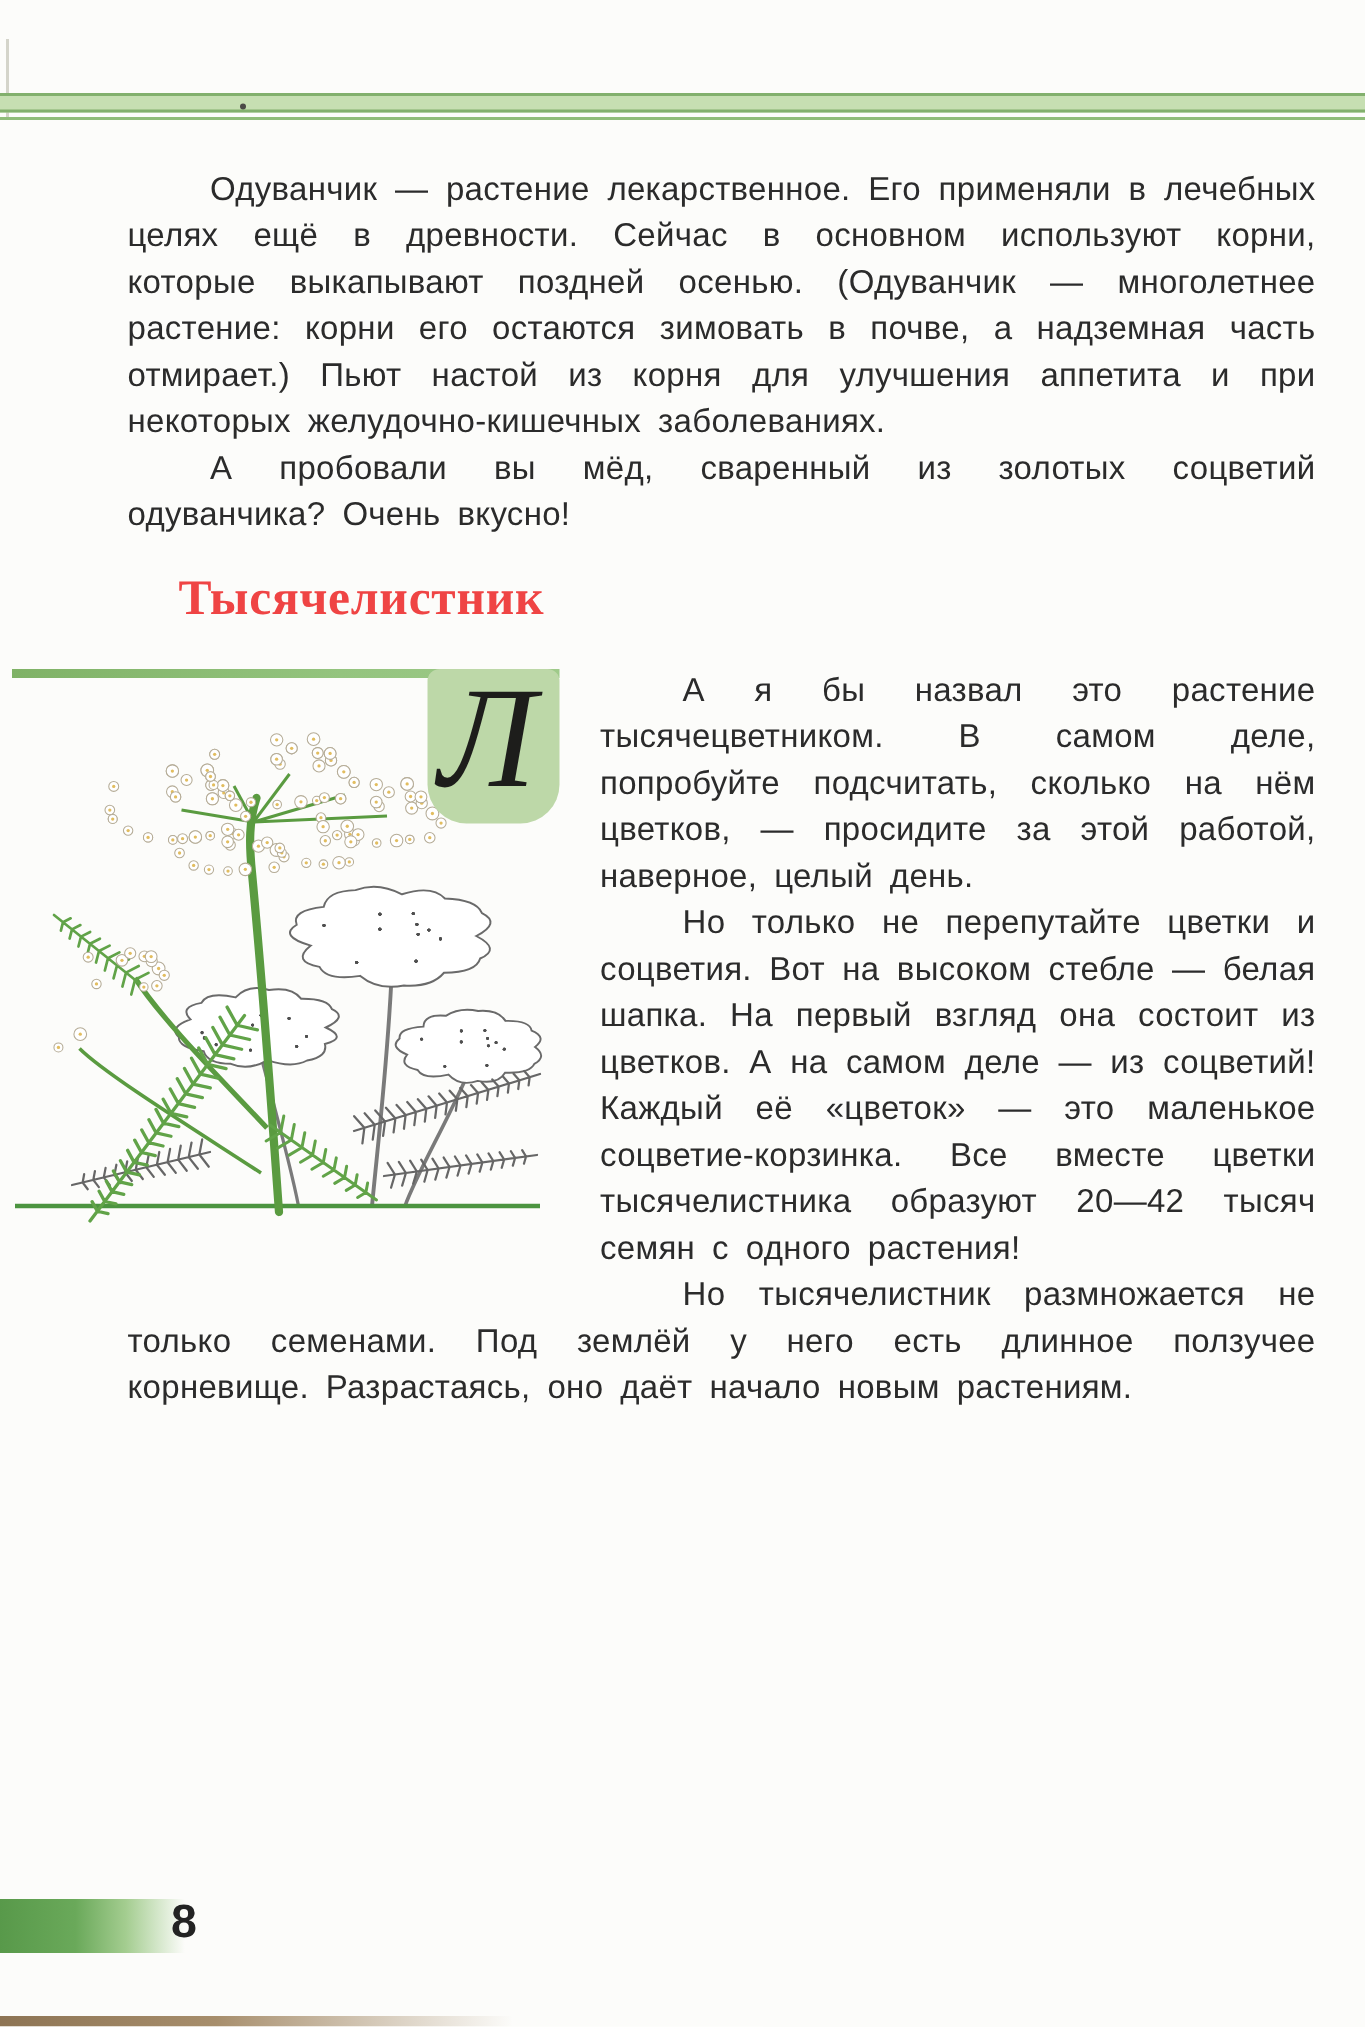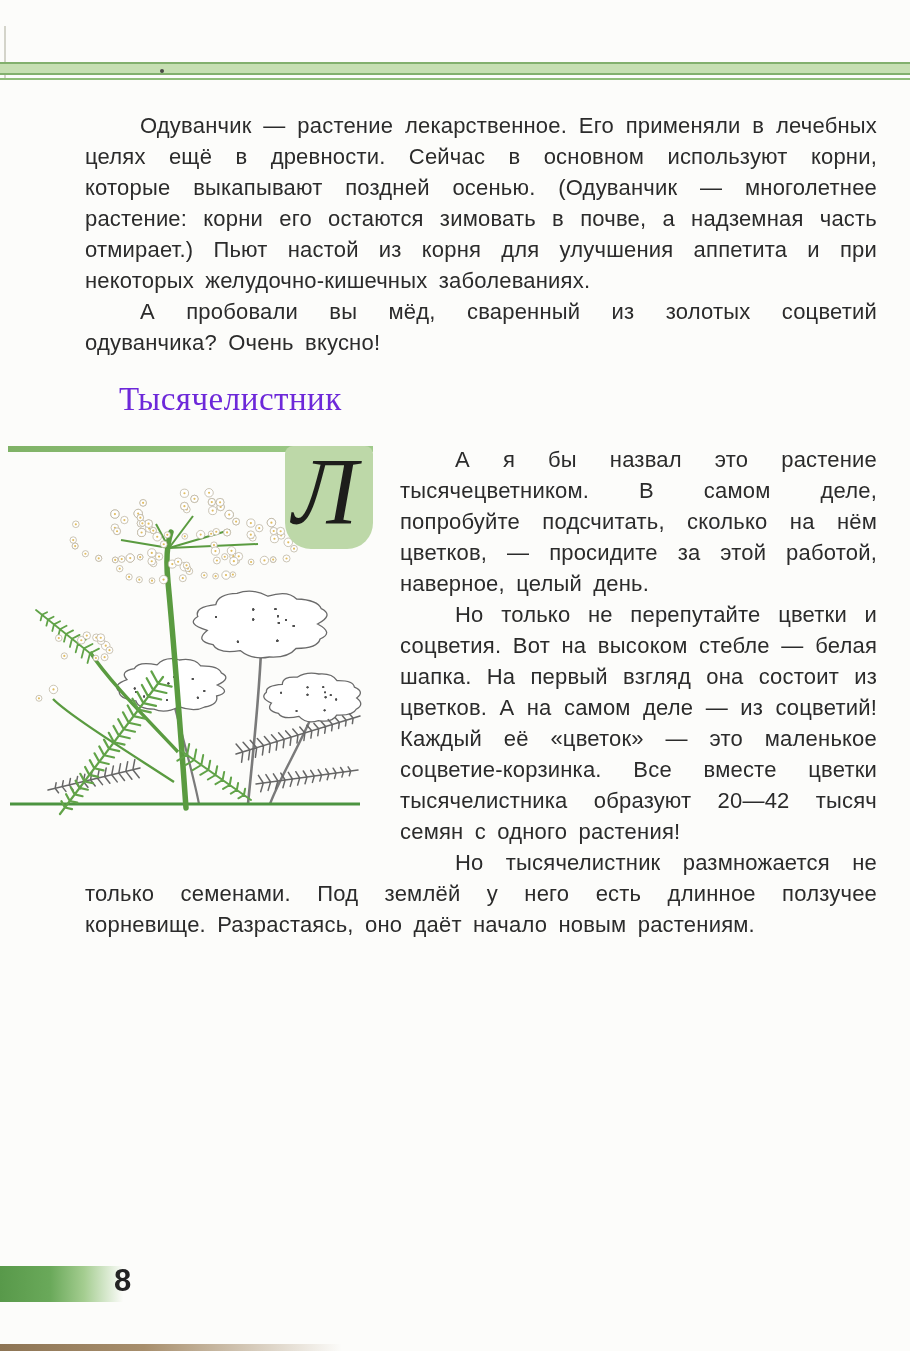--- a/index.html
+++ b/index.html
@@ -28,22 +28,22 @@
   .content {
     position:absolute; top:90px; left:85px; width:792px;
     font-size:22px; line-height:31px; color:#2b2b2b;
     text-align:justify; word-spacing:5px; letter-spacing:0.2px;margin-top:20px;
   }
   .content p { margin:0; text-indent:55px; }
   .content p.no-indent { text-indent:0; }
 
   h2.section-heading {
     font-family:"Liberation Serif", serif;
-    font-weight:normal; font-size:33px; line-height:34px;
-    color:#6d28d9; letter-spacing:0.5px;
+    font-weight:bold; font-size:33px; line-height:34px;
+    color:#ef4444; letter-spacing:0.5px;
     margin:24px 0 28px 34px; text-indent:0; text-align:left;
     word-spacing:0;
   }
 
   
   .figure {
     float:left; position:relative;
     width:365px; height:404px;
     margin:2px 27px 6px -77px;
   }

